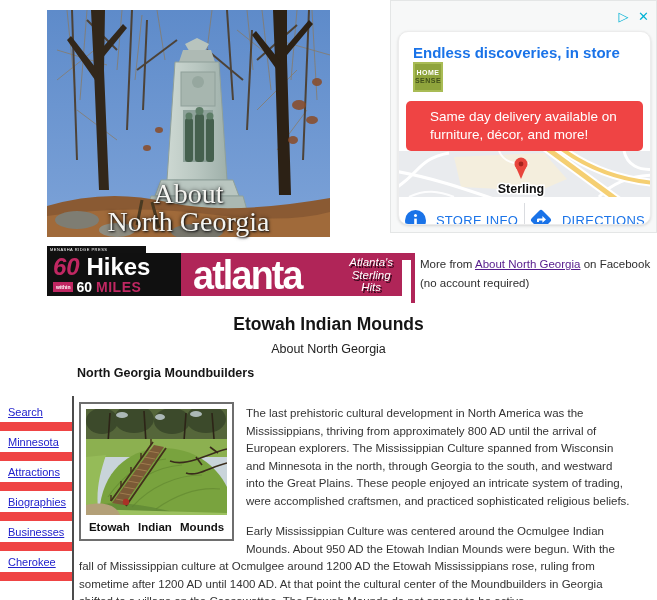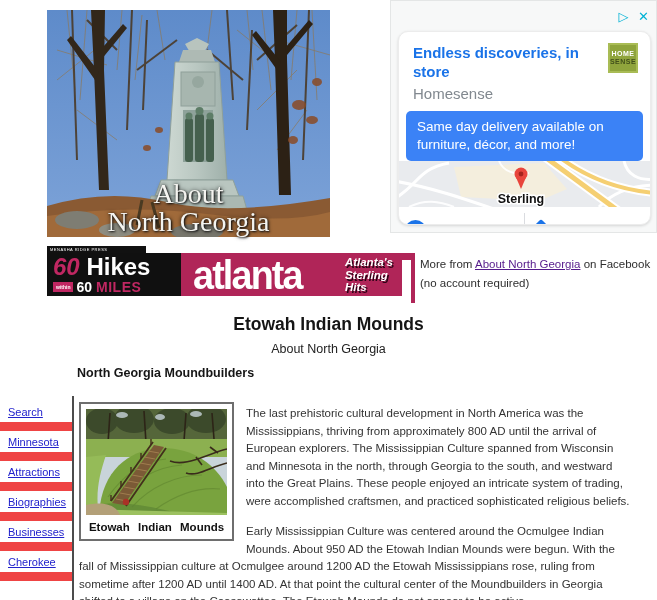--- a/index.html
+++ b/index.html
@@ -20,31 +20,31 @@
   .mast-line2 { top:196px; font-size:28px; }
 
   
   #ad-unit { left:390px; top:0; width:267px; height:233px; background:#f7f8f8;
     border:1px solid #e4e6e6; }
   .ad-controls { position:absolute; top:8px; right:7px; color:#00b2d4; font-size:13px; }
   .ad-controls span { margin-left:6px; cursor:pointer; }
   .ad-card { position:absolute; left:7px; top:30px; width:253px; height:194px;
     background:#fff; border-radius:10px; border:1px solid #ececec;
     box-shadow:0 1px 3px rgba(0,0,0,.14); overflow:hidden; }
-  .ad-head { display:flex; padding:11px 12px 0 14px; }
+  .ad-head { display:flex; padding:11px 12px 0 14px;flex-direction:column; }
   .ad-head-text { flex:1; }
   .ad-headline { color:#1a73e8; font-weight:bold; font-size:15px; line-height:19px; }
   .ad-brand { color:#81888f; font-size:15px; margin-top:4px; }
   .hs-logo { width:30px; height:30px; background:#8fa43c; border:2px solid #a9bc55;
     display:flex; flex-direction:column; align-items:center; justify-content:center;
     font-size:7px; font-weight:bold; letter-spacing:.5px; line-height:8px; }
   .hs-logo .l1 { color:#fff; }
   .hs-logo .l2 { color:#42511b; }
-  .ad-banner { margin:9px 7px 0 7px; background:#3b82f6; border-radius:5px;
-    color:#fff; font-size:13.5px; line-height:18px; padding:7px 11px; }
+  .ad-banner { margin:9px 7px 0 7px; background:#ef4444; border-radius:5px;
+    color:#fff; font-size:13.5px; line-height:18px; padding:7px 24px; }
   .ad-map { position:relative; width:253px; height:46px; margin-top:0; }
   .ad-buttons { display:flex; align-items:center; height:46px; position:relative; }
   .ad-btn { flex:1; display:flex; align-items:center; justify-content:center;
     color:#1a73e8; font-size:13px; letter-spacing:.3px; cursor:pointer; }
   .ad-btn .ic { margin-right:10px; display:inline-flex; }
   .btn-divider { width:1px; height:34px; background:#dadce0; }
 
   
   #hikes-banner { left:47px; top:246px; width:312px; height:50px; cursor:pointer; }
   .pub-strip { width:99px; height:7px; background:#111; color:#fff; font-size:4px;
@@ -54,22 +54,22 @@
   .hl-row1 { font-size:24px; font-weight:bold; line-height:24px; white-space:nowrap; }
   .hl-row1 .n { color:#c02762; font-style:italic; }
   .hl-row2 { display:flex; align-items:center; margin-top:0; }
   .within-chip { background:#c02762; color:#fff; font-size:5px; font-weight:bold;
     padding:2px 3px; margin-right:3px; }
   .hl-row2 .n2 { color:#fff; font-size:14px; font-weight:bold; margin-right:4px; }
   .hl-row2 .miles { color:#c02762; font-size:14px; font-weight:bold; letter-spacing:.5px; }
   .hikes-right { flex:1; background:#b02558; display:flex; align-items:center; position:relative; }
   .atlanta { color:#fff; font-size:41px; font-weight:bold; letter-spacing:-2px;
     transform:scaleX(.92); transform-origin:left center; margin-left:12px; line-height:40px; }
-  .tagline { position:absolute; right:22px; top:3px; text-align:left; color:#fff;
-    font-weight:bold; font-style:italic; font-size:11.5px; line-height:12.5px;
+  .tagline { position:absolute; right:22px; top:3px; text-align:center; color:#fff;
+    font-weight:normal; font-style:italic; font-size:11.5px; line-height:12.5px;
     text-shadow:1.5px 1.5px 0 rgba(30,0,15,.9); }
   .banner-endcap { position:absolute; right:0; top:7px; width:4px; height:43px; background:#b02558; }
   .banner-gap { position:absolute; right:4px; top:7px; width:9px; height:43px; background:#fff; }
 
   
   #fb-note { left:420px; top:255px; width:237px; font-size:11.5px; line-height:19px; color:#2e2e2e; }
   #fb-note a { color:#551a8b; text-decoration:underline; cursor:pointer; }
 
   
   #title-block { left:0; top:314px; width:657px; text-align:center; }
@@ -165,21 +165,20 @@
 
 <div id="ad-unit" class="abs">
   <div class="ad-controls">
     <span>▷</span>
     <span>✕</span>
   </div>
   <div class="ad-card">
     <div class="ad-head">
       <div class="ad-head-text">
         <div class="ad-headline">Endless discoveries, in store</div>
-        <div class="ad-brand">Homesense</div>
       </div>
       <div class="hs-logo">
         <span class="l1">HOME</span>
         <span class="l2">SENSE</span>
       </div>
     </div>
     <div class="ad-banner">Same day delivery available on furniture, décor, and more!</div>
     <div class="ad-map">
       <svg width="253" height="46" viewBox="0 0 253 46">
         <rect width="253" height="46" fill="#e9ebee"></rect>

